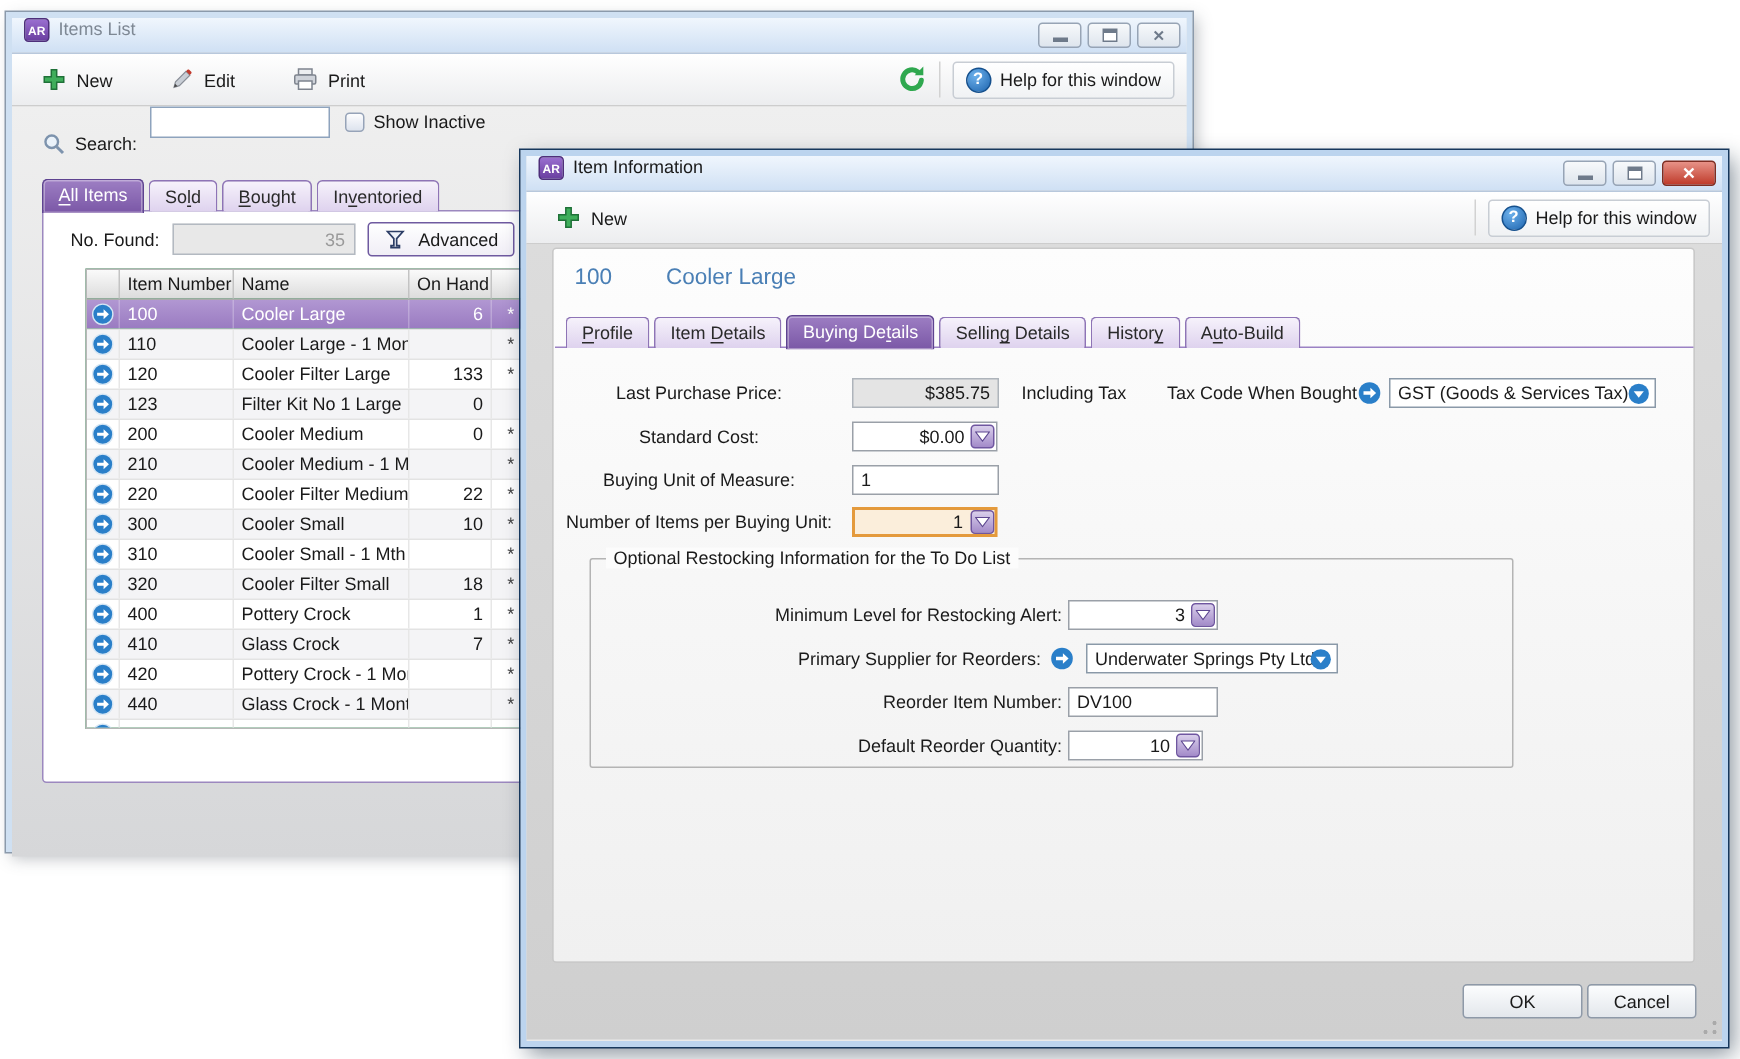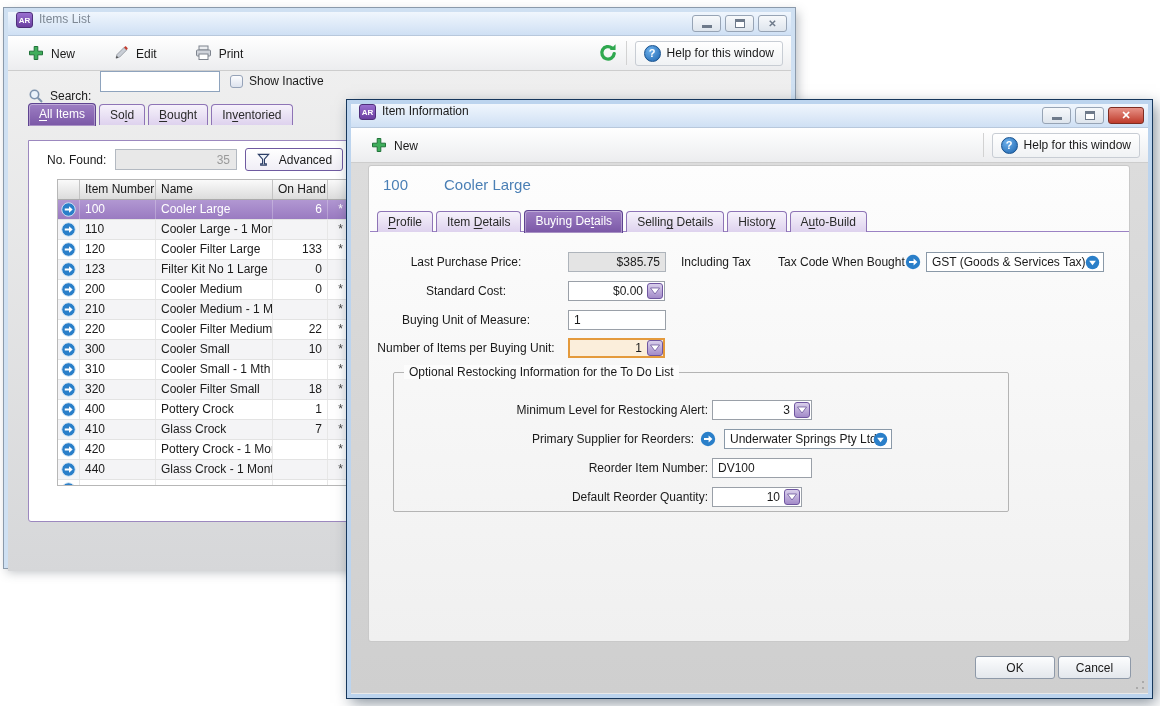--- a/index.html
+++ b/index.html
@@ -111,21 +111,21 @@
   .search-input {
     position:absolute; left:92px; top:0; width:120px; height:21px;
     border:1px solid #8ea3bd; background:#fff; font: inherit; padding:0 4px;
   }
   .cb {
     position:absolute; left:222px; top:4px;
     width:13px; height:13px; border:1px solid #96a3b8; border-radius:3px;
     background: linear-gradient(#fdfdfe, #dde3ee);
   }
   .show-inactive { position:absolute; left:241px; top:3px; }
-  .win1 .tabs { left:20px; top:32px;justify-content:flex-end; }
+  .win1 .tabs { left:20px; top:48px;justify-content:flex-end; }
   .panel1 {
     position:absolute; left:20px; top:69px; width:748px; height:382px;
     background:#fff; border:1px solid #9c88bf; border-radius: 0 3px 3px 3px;
   }
   .nofound-label { position:absolute; left:18px; top:12px; }
   .nofound-input {
     position:absolute; left:86px; top:8px; width:122px; height:21px;
     border:1px solid #b3b9c1; background:#e8e8e8; color:#9a9a9a;
     text-align:right; font:inherit; padding:0 6px;
   }

